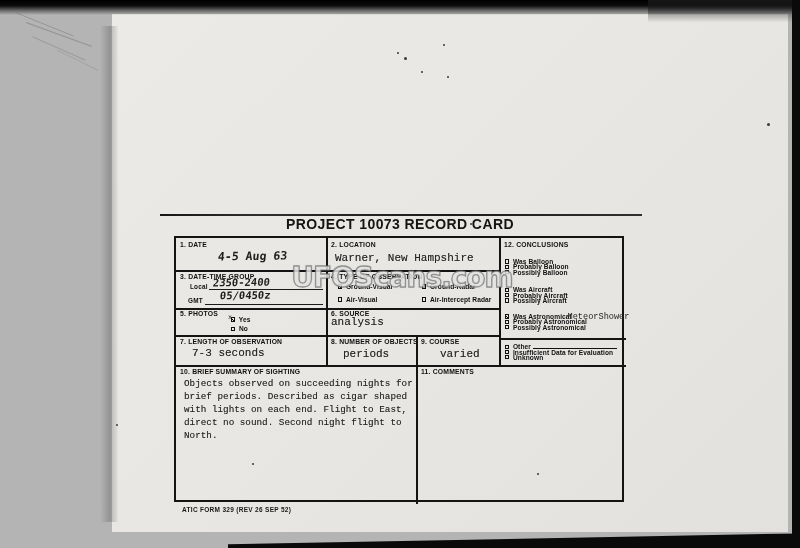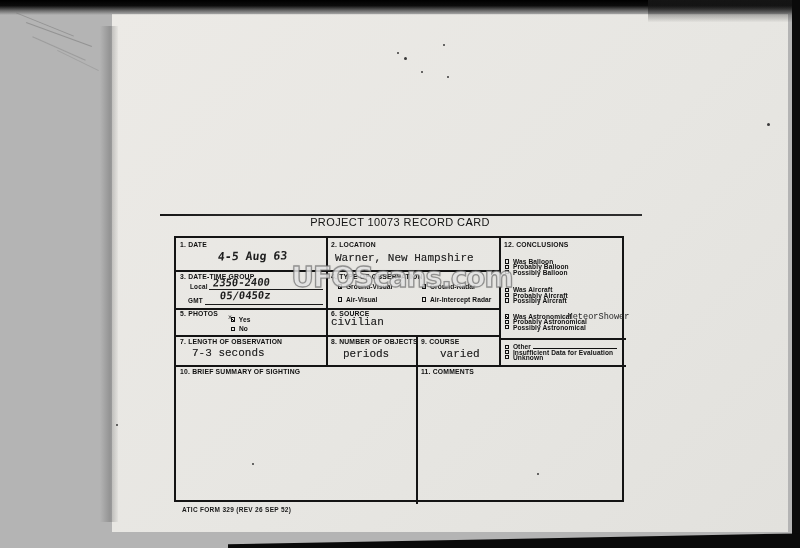--- a/index.html
+++ b/index.html
@@ -17,21 +17,21 @@
   .paper{position:absolute;left:112px;top:14px;width:676px;height:518px;
     background:linear-gradient(135deg,#eceae6 0%,#e7e6e2 55%,#e2e1dd 100%);}
   .paper-shadow{position:absolute;left:100px;top:26px;width:18px;height:496px;
     background:linear-gradient(to right,rgba(110,110,110,0),rgba(95,95,95,.38) 55%,rgba(110,110,110,.05));}
   .scratch{position:absolute;height:1px;background:rgba(120,120,120,.55);}
   .speck{position:absolute;width:2px;height:2px;border-radius:50%;background:#3a3a3a;}
   
   .title-rule{position:absolute;left:160px;top:214px;width:482px;height:2px;
     background:linear-gradient(to right,#161616,#2e2e2e 20%,#1c1c1c 60%,#303030);}
   .doc-title{position:absolute;left:250px;top:216px;width:300px;text-align:center;
-    font-size:11px;font-weight:normal;color:#141414;letter-spacing:.4px;}
+    font-size:14px;font-weight:bold;color:#141414;letter-spacing:.4px;}
   
   .card{position:absolute;left:174px;top:236px;width:450px;height:266px;
     border:2px solid #141414;box-sizing:border-box;}
   .card *{box-sizing:border-box;}
   .vl,.hl{position:absolute;background:#141414;}
   .lbl{position:absolute;font-size:6.8px;font-weight:bold;color:#101010;white-space:nowrap;letter-spacing:.2px;}
   .mono{position:absolute;font-family:Liberation Mono, monospace;font-size:11px;color:#262626;
     white-space:nowrap;text-shadow:0 0 .4px rgba(20,20,20,.45);}
   .hand{position:absolute;font-family:"DejaVu Sans Mono",monospace;font-weight:bold;font-size:10.5px;
     color:#1e1e1e;transform:skewX(-6deg) rotate(-.8deg);white-space:nowrap;}
@@ -147,32 +147,36 @@
           <span class="cb checked"></span>
           <span class="cklab">Yes</span>
         </div>
         <div class="ckrow">
           <span class="cb"></span>
           <span class="cklab">No</span>
         </div>
       </div>
 
     <div class="lbl" style="left:155px;top:72px;">6. SOURCE</div>
-    <div class="mono" style="left:155px;top:78px;">civilian</div>
+    <div class="mono" style="left:155px;top:78px;">analysis</div>
 
     <div class="lbl" style="left:4px;top:100px;">7. LENGTH OF OBSERVATION</div>
     <div class="mono" style="left:16px;top:109px;">7-3 seconds</div>
 
     <div class="lbl" style="left:155px;top:100px;">8. NUMBER OF OBJECTS</div>
     <div class="mono" style="left:167px;top:110px;">periods</div>
 
     <div class="lbl" style="left:245px;top:100px;">9. COURSE</div>
     <div class="mono" style="left:264px;top:110px;">varied</div>
 
     <div class="lbl" style="left:4px;top:130px;">10. BRIEF SUMMARY OF SIGHTING</div>
+    <div class="block" style="left:8px;top:139px;width:232px;">Objects observed on succeeding nights for
+brief periods. Described as cigar shaped
+with lights on each end. Flight to East,
+direct no sound. Second night flight to North.</div>
 
     <div class="lbl" style="left:245px;top:130px;">11. COMMENTS</div>
 
     <div class="concl-box">
       <div class="lbl" style="left:4px;top:3px;">12. CONCLUSIONS</div>
       <div class="concl-list">
           <div class="cgroup">
             <div class="ckrow">
               <span class="cb"></span>
               <span class="cklab">Was Balloon</span>

